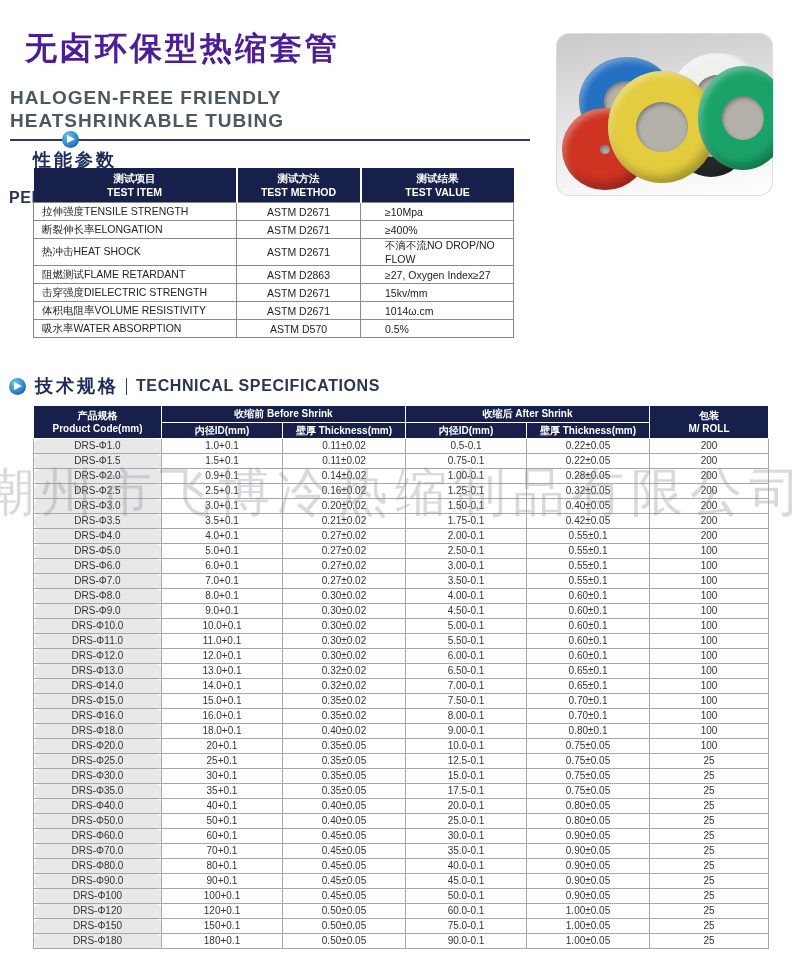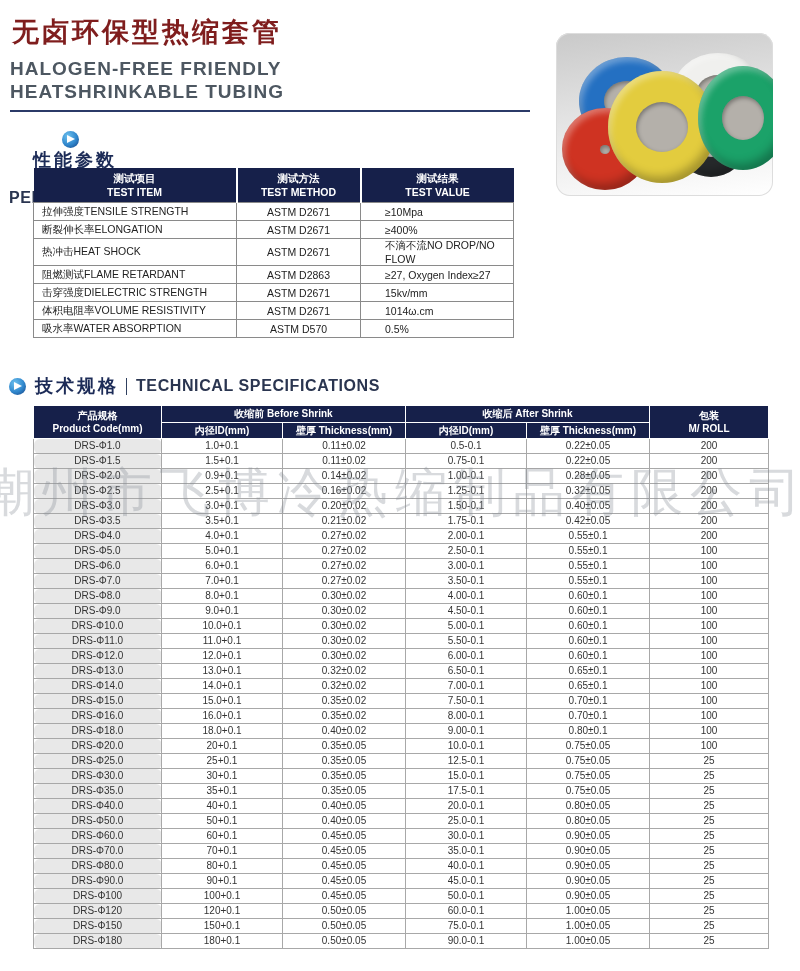--- a/index.html
+++ b/index.html
@@ -1,21 +1,21 @@
 <!DOCTYPE html>
 <html><head>
 <meta charset="utf-8">
 <style>
   html,body{margin:0;padding:0;background:#fff;}
   .page{position:relative;width:800px;height:971px;background:#fff;overflow:hidden;
         font-family:"Liberation Sans",sans-serif;color:#222;}
 
   
   .head-block{position:absolute;top:12px;left:10px;width:530px;}
-  .title-cn{font-size:27px;font-weight:bold;color:#7f1d1d;letter-spacing:3px;margin:2px;}
+  .title-cn{font-size:32px;font-weight:bold;color:#4c1d95;letter-spacing:3px;margin:15px;}
   .subtitle{margin-top:7px;font-size:19px;font-weight:bold;color:#4d5761;
             letter-spacing:1px;line-height:1.22;}
   .header-rule{margin-top:7px;width:520px;border-top:2px solid #2b3a68;}
 
   
   .photo{position:absolute;left:556px;top:33px;width:217px;height:163px;border-radius:14px;
          background:linear-gradient(172deg,#c9c9c9 0%,#e3e3e3 45%,#ffffff 100%);
          box-shadow:inset 0 0 0 1px #ddd;overflow:hidden;}
   .roll{position:absolute;border-radius:50%;display:flex;align-items:center;justify-content:center;
         box-shadow:inset -4px -6px 10px rgba(0,0,0,.28), inset 3px 4px 6px rgba(255,255,255,.35);}

